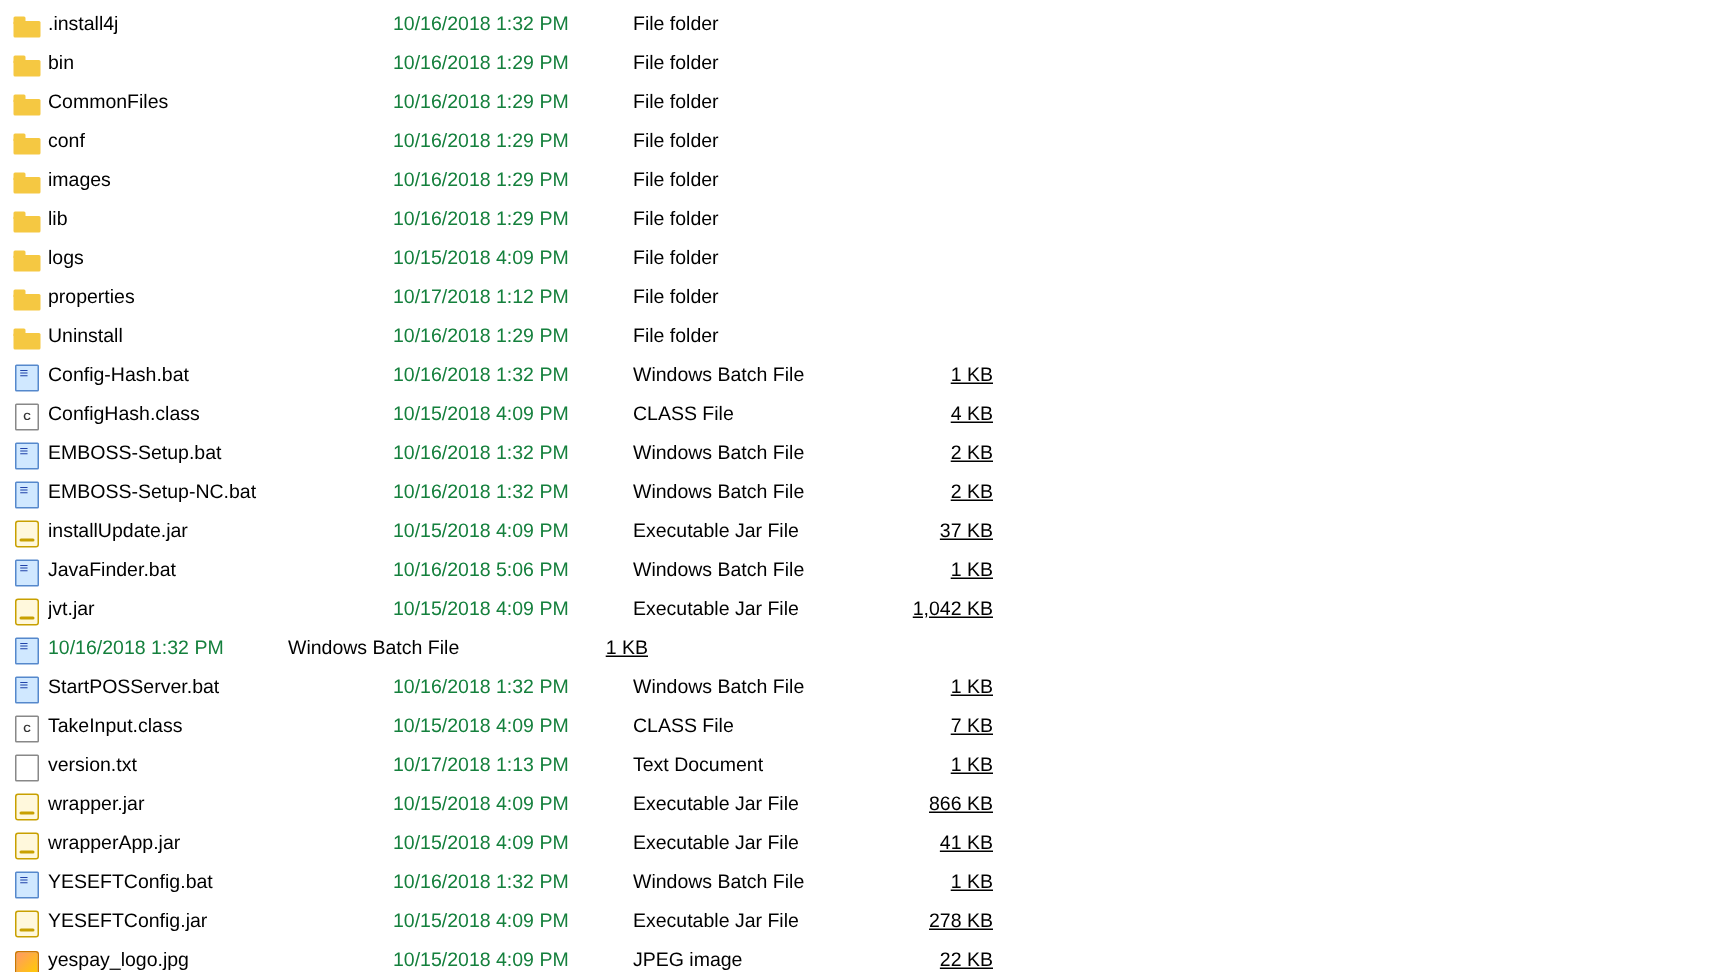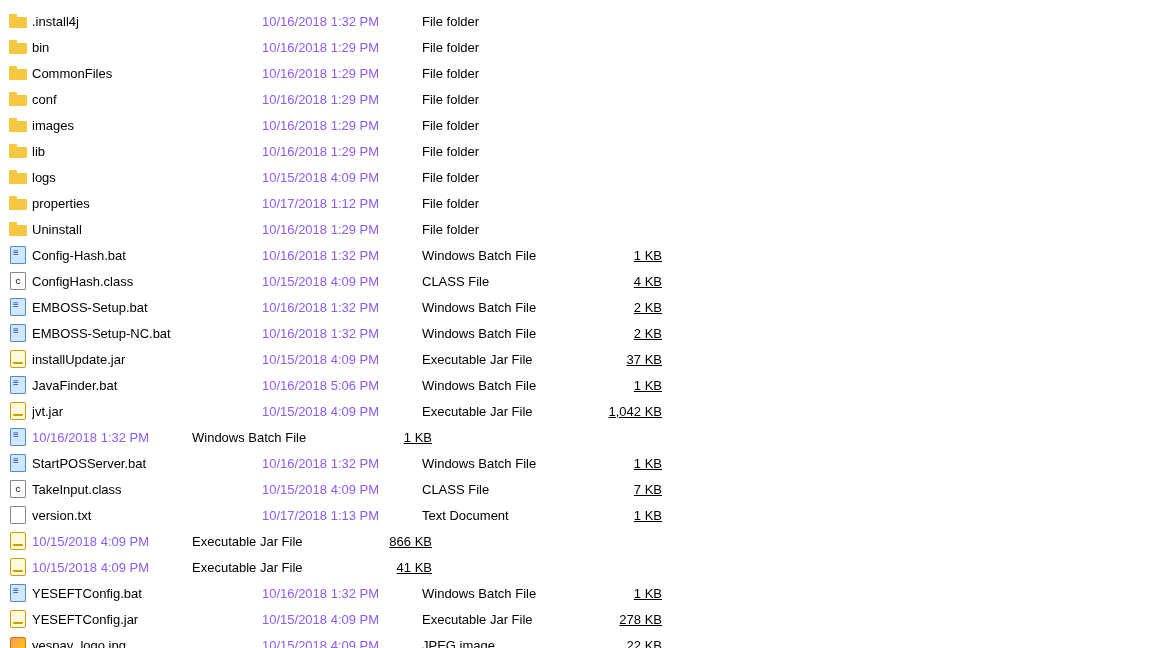--- a/index.html
+++ b/index.html
@@ -7,21 +7,20 @@
       background: #ffffff;
       font-family: 'Segoe UI', Tahoma, Geneva, Verdana, sans-serif;
       font-size: 13px;
       color: #000000;
     }
     .file-list {
       padding: 8px 0;
     }
     .file-row {
       display: flex;
-      align-items: center;
       height: 26px;
       padding: 0 8px;
       cursor: default;
     }
     .file-icon {
       width: 20px;
       height: 20px;
       margin-right: 4px;
       flex-shrink: 0;
       display: flex;
@@ -31,21 +30,21 @@
     .file-name {
       width: 230px;
       flex-shrink: 0;
       white-space: nowrap;
       overflow: hidden;
       text-overflow: ellipsis;
     }
     .file-date {
       width: 160px;
       flex-shrink: 0;
-      color: #8b5cf6;
+      color: #15803d;
     }
     .file-type {
       width: 160px;
       flex-shrink: 0;
     }
     .file-size {
       width: 80px;
       text-align: right;
       flex-shrink: 0;
       text-decoration: underline;
@@ -325,28 +324,30 @@
       </div>
       <div class="file-name">version.txt</div>
       <div class="file-date">10/17/2018 1:13 PM</div>
       <div class="file-type">Text Document</div>
       <div class="file-size">1 KB</div>
     </div>
     <div class="file-row">
       <div class="file-icon">
         <div class="icon-jar"></div>
       </div>
+      <div class="file-name">wrapper.jar</div>
       <div class="file-date">10/15/2018 4:09 PM</div>
       <div class="file-type">Executable Jar File</div>
       <div class="file-size">866 KB</div>
     </div>
     <div class="file-row">
       <div class="file-icon">
         <div class="icon-jar"></div>
       </div>
+      <div class="file-name">wrapperApp.jar</div>
       <div class="file-date">10/15/2018 4:09 PM</div>
       <div class="file-type">Executable Jar File</div>
       <div class="file-size">41 KB</div>
     </div>
     <div class="file-row">
       <div class="file-icon">
         <div class="icon-bat-lines"></div>
       </div>
       <div class="file-name">YESEFTConfig.bat</div>
       <div class="file-date">10/16/2018 1:32 PM</div>

